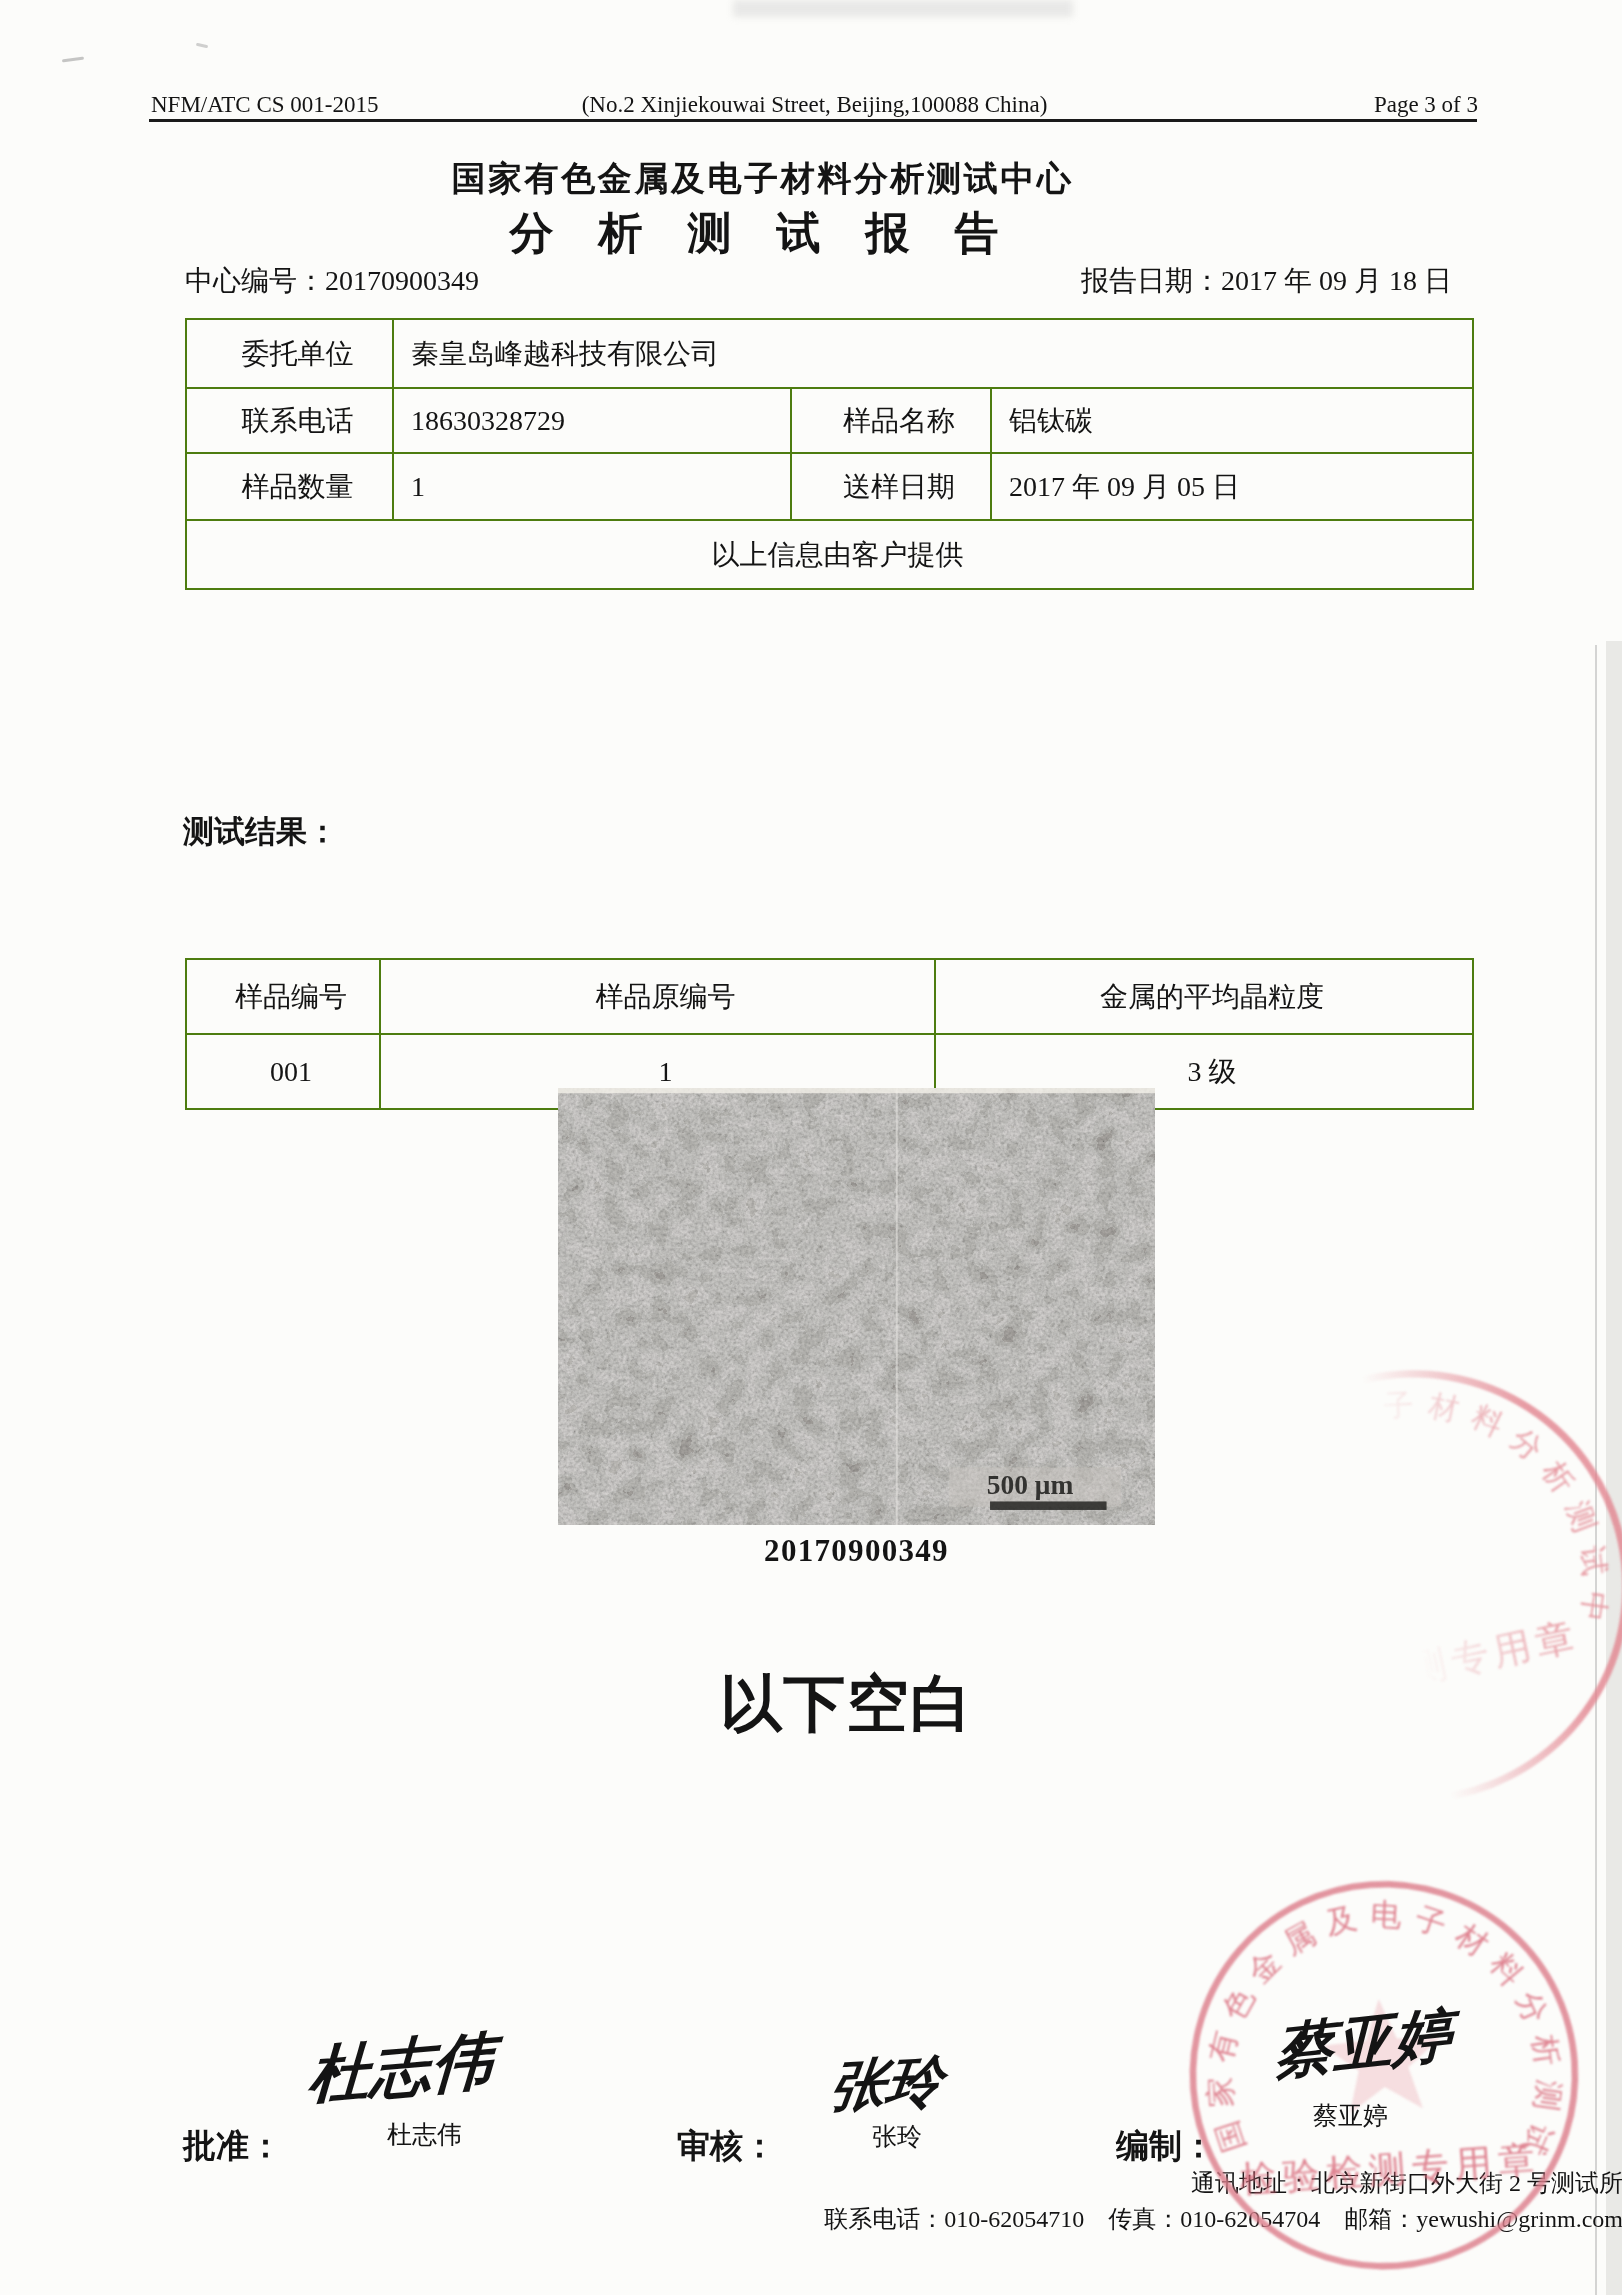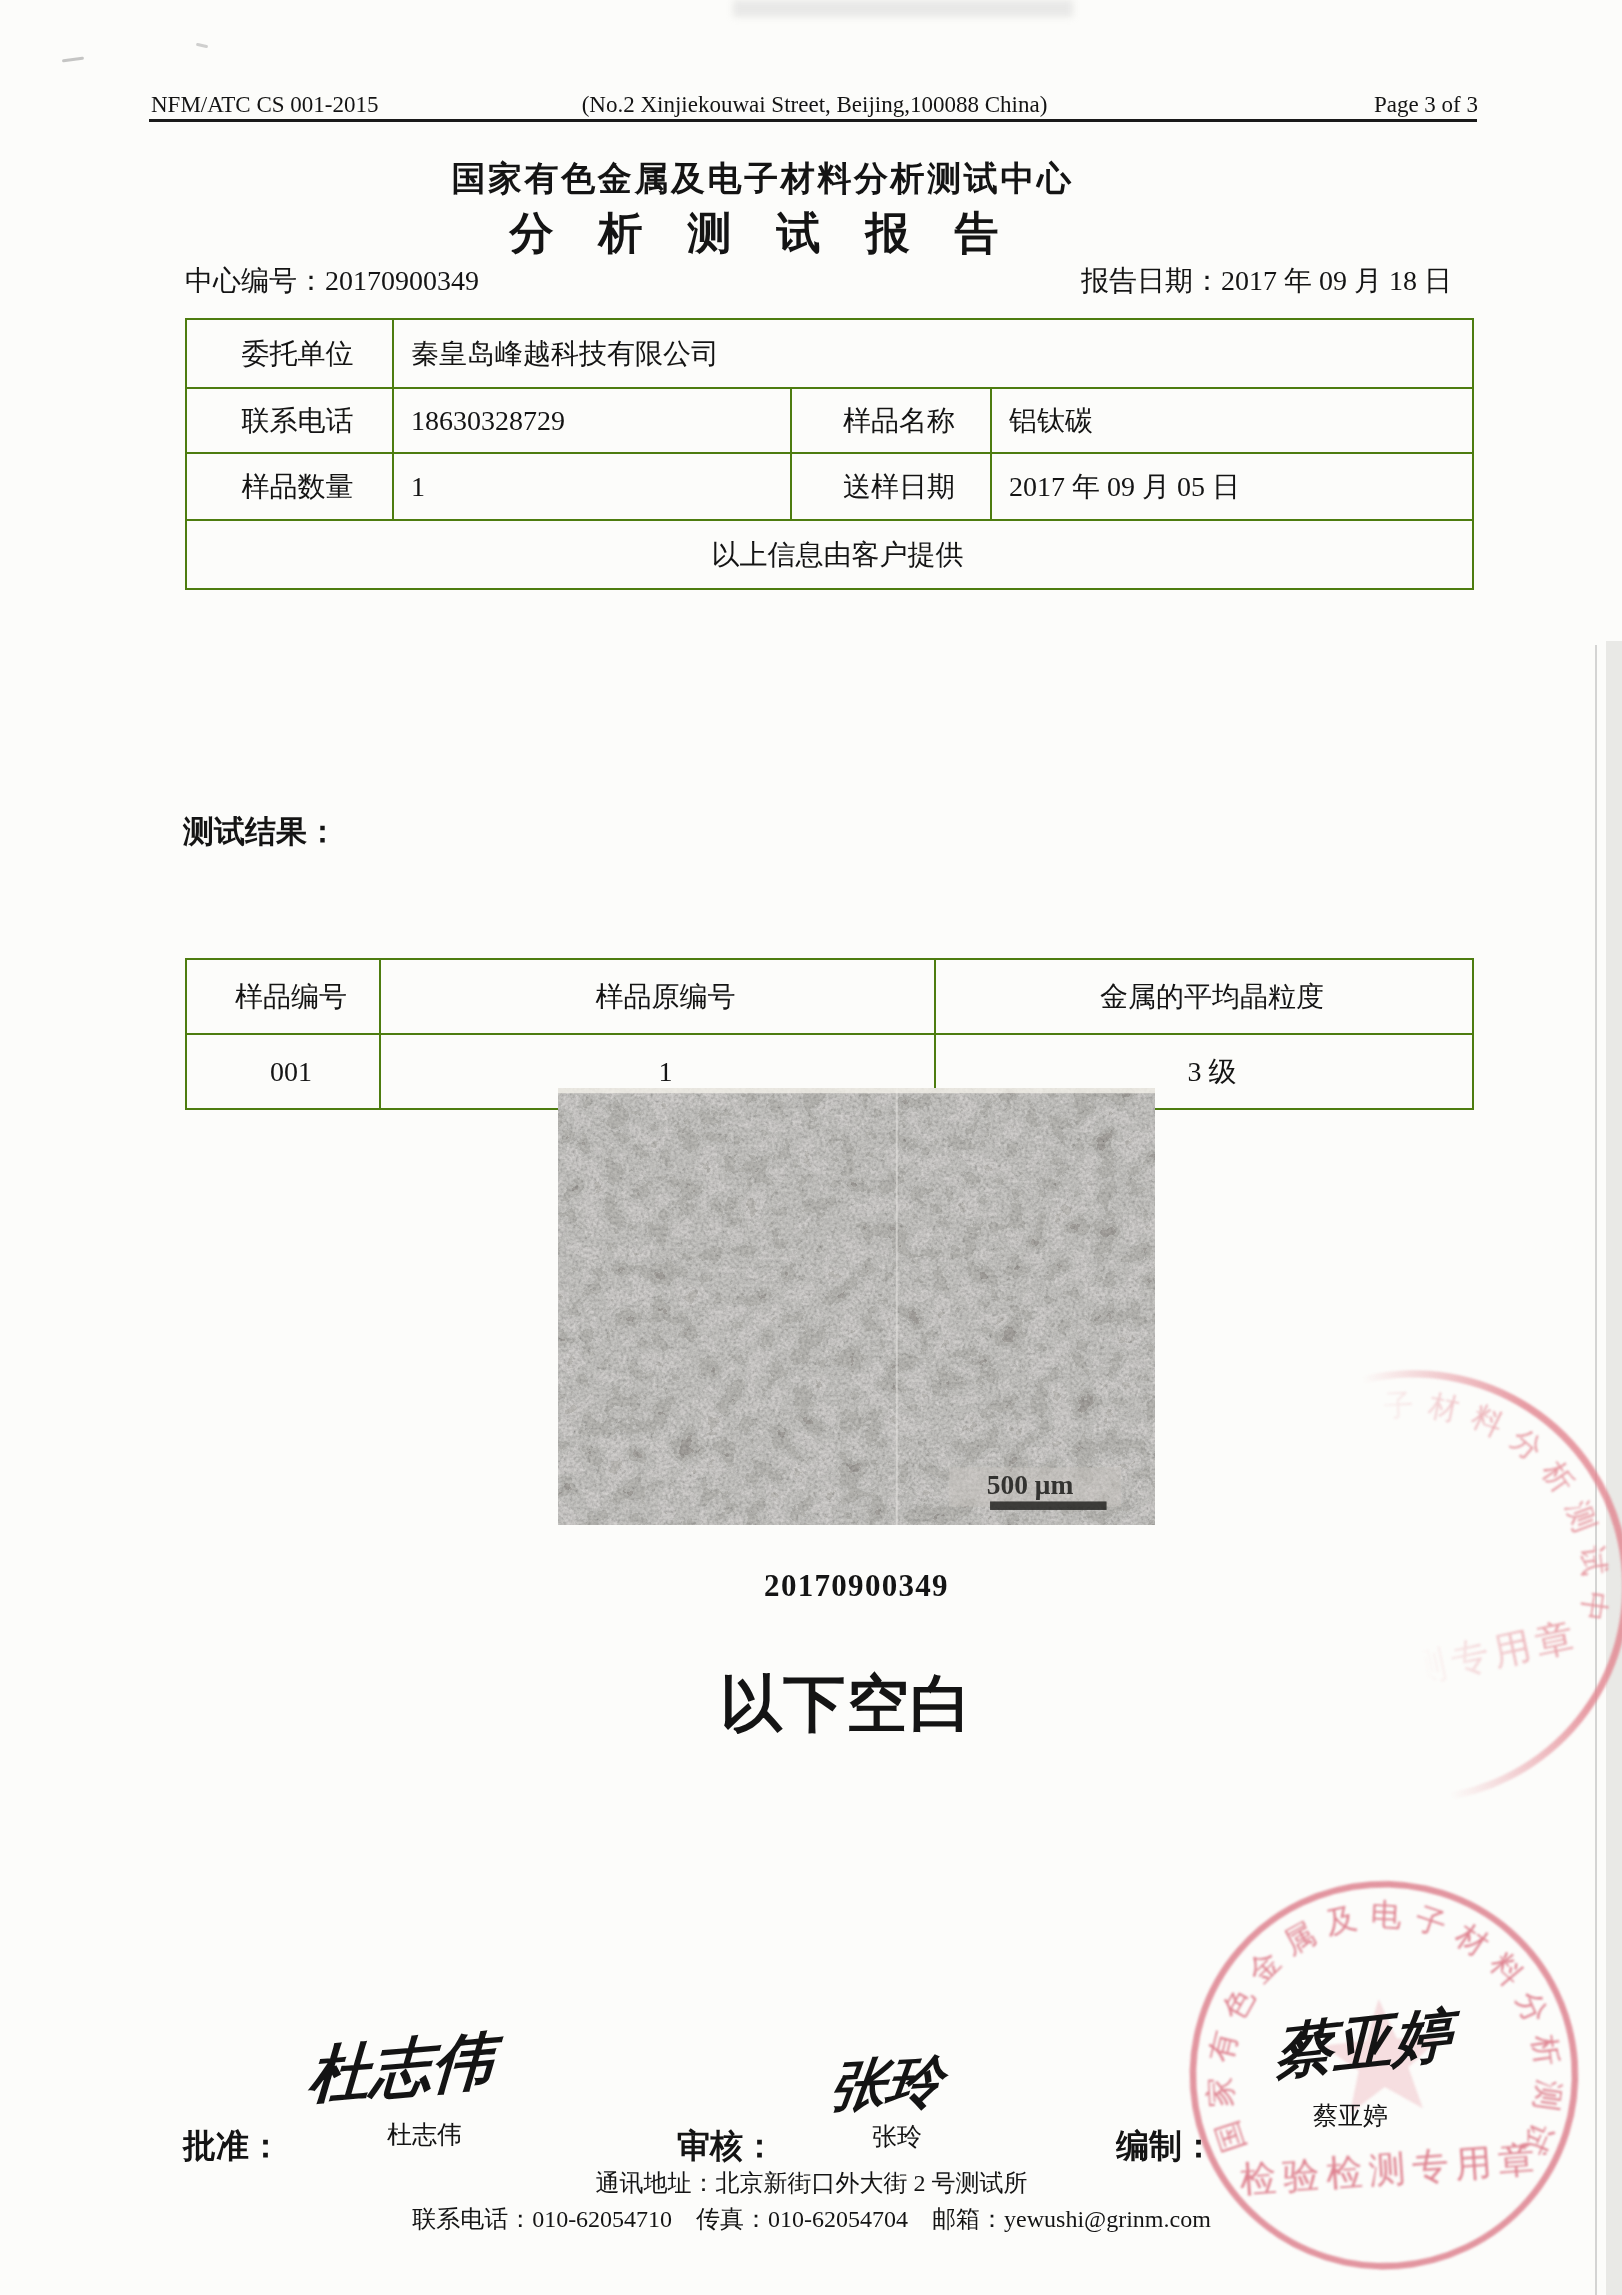--- a/index.html
+++ b/index.html
@@ -31,29 +31,29 @@
   td.lbl{text-align:center;}
   td.val{text-align:left;padding-left:18.3px;}
   td.ctr{text-align:center;}
   .info-table{position:absolute;left:185px;top:318px;width:1286px;}
   .results-heading{position:absolute;left:183px;top:811px;font-size:31px;font-weight:700;}
   .results-table{position:absolute;left:185px;top:910px;width:1286px;margin-top:48px;}
   
   .micro{position:absolute;left:558px;top:1088px;width:597px;height:437px;}
   .micro svg{display:block;width:100%;height:100%;}
   .fig-caption{position:absolute;left:558px;top:1533px;width:597px;text-align:center;
-               font-size:31px;font-weight:700;letter-spacing:1.3px;margin-top:35px;}
+               font-size:31px;font-weight:700;letter-spacing:1.3px;}
   .blank-note{position:absolute;left:720px;top:1662px;font-size:62px;font-weight:700;letter-spacing:1.3px;}
   
   .sig-label{position:absolute;font-size:33px;font-weight:700;z-index:6;}
   .sig-hand{position:absolute;font-size:62px;font-weight:700;font-style:italic;
             font-family:"DejaVu Serif","Liberation Serif",serif;z-index:6;white-space:nowrap;}
   .sig-print{position:absolute;font-size:25px;z-index:6;}
   
-  .footer-line{position:absolute;left:0;width:1623px;text-align:center;font-size:24px;}
+  .footer-line{position:absolute;left:0;width:1623px;text-align:right;font-size:24px;}
   .f1{top:2167px;}
   .f2{top:2203px;}
   
   .scan-strip{position:absolute;right:0;top:641px;bottom:0;width:17px;
               background:rgba(190,188,184,0.30);}
   .scan-line{position:absolute;right:26px;top:645px;bottom:0;width:2px;
              background:rgba(165,165,165,0.45);}
   .speck1{position:absolute;left:62px;top:58px;width:22px;height:3.3px;border-radius:2px;
           background:rgba(130,130,130,0.45);transform:rotate(-8deg);}
   .speck2{position:absolute;left:196px;top:44px;width:11.8px;height:3.3px;border-radius:2px;

